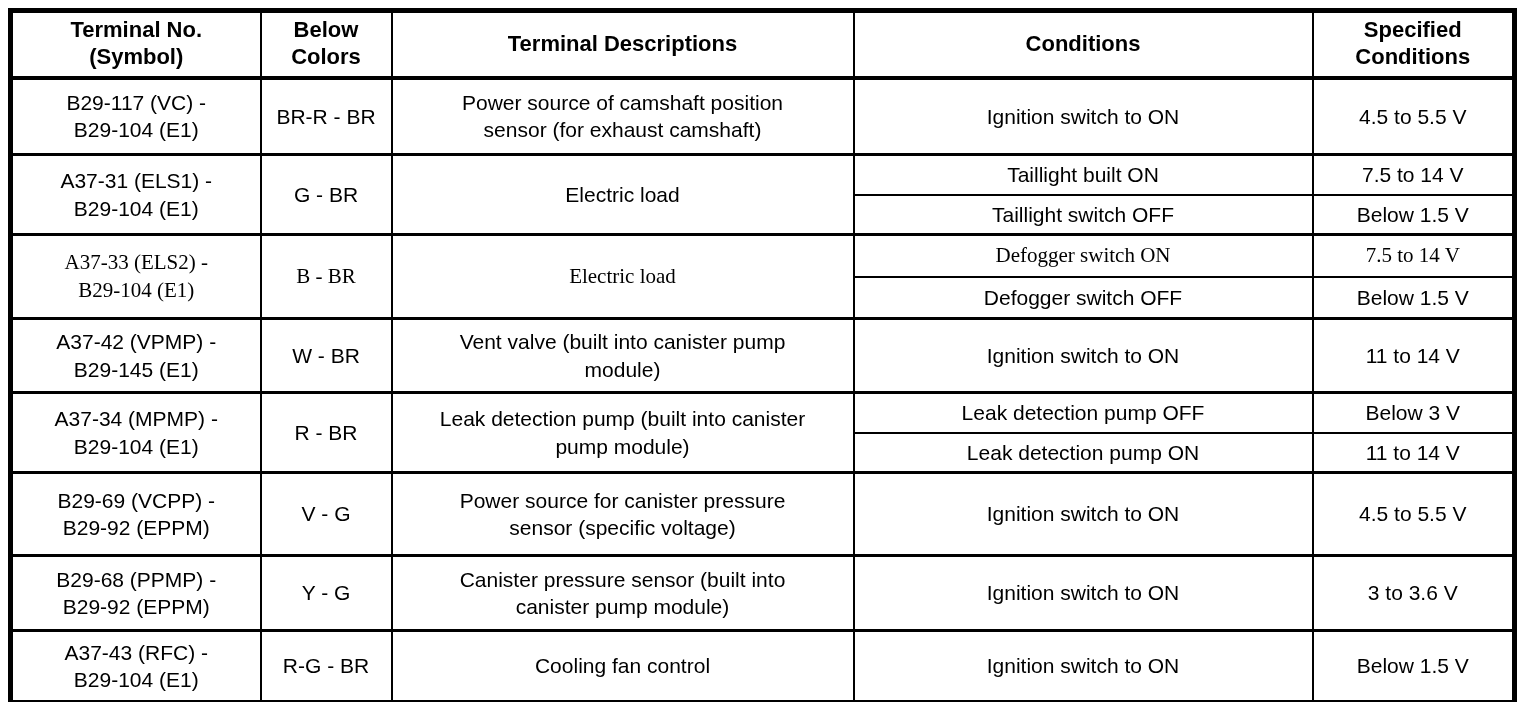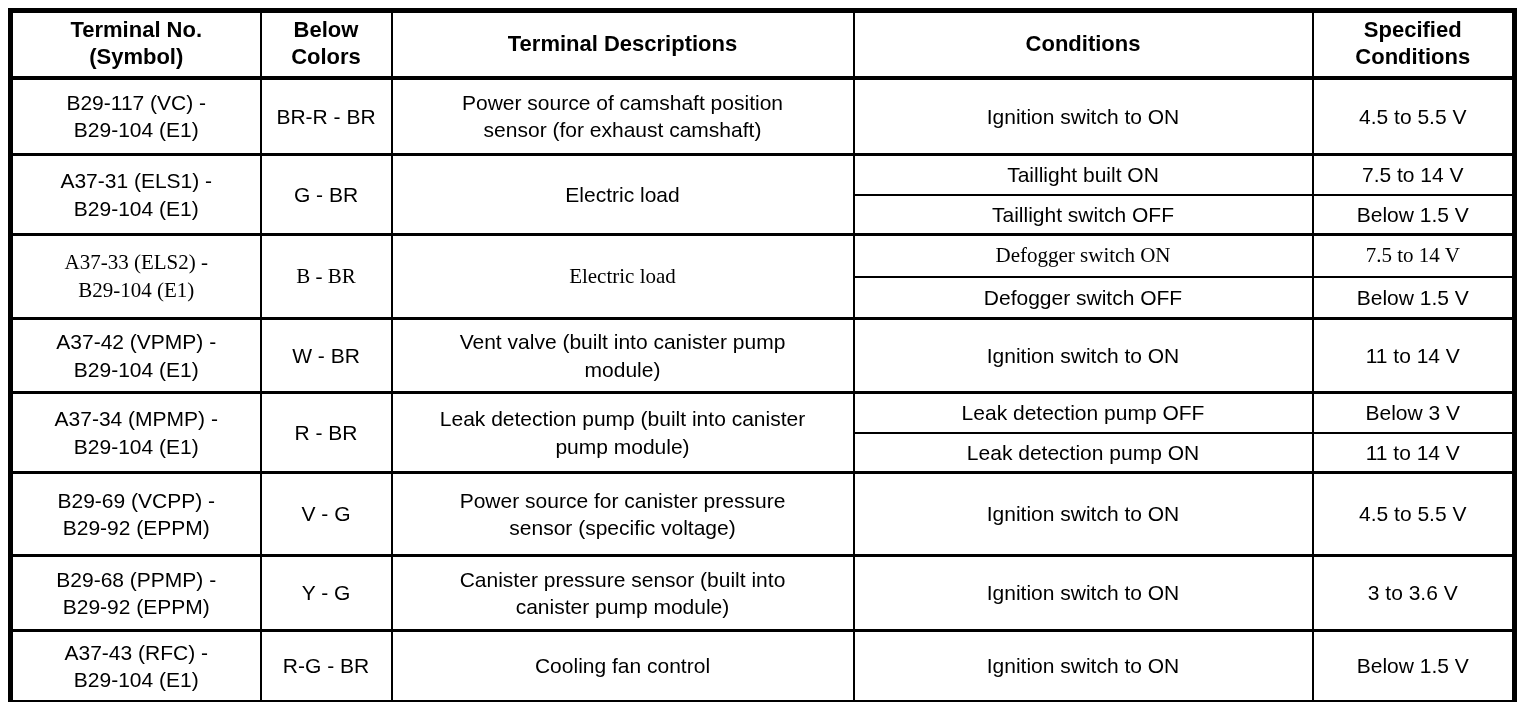--- a/index.html
+++ b/index.html
@@ -111,21 +111,21 @@
       <td>Defogger switch ON</td>
       <td>7.5 to 14 V</td>
     </tr>
     <tr style="height:42px;">
       <td>Defogger switch OFF</td>
       <td>Below 1.5 V</td>
     </tr>
 
     <tr class="row-start" style="height:74px;">
       <td>A37-42 (VPMP) -
-B29-104 (E1)</td>
+B29-145 (E1)</td>
       <td>W - BR</td>
       <td>Vent valve (built into canister pump
 module)</td>
       <td>Ignition switch to ON</td>
       <td>11 to 14 V</td>
     </tr>
 
     <tr class="row-start" style="height:40px;">
       <td rowspan="2">A37-34 (MPMP) -
 B29-104 (E1)</td>

